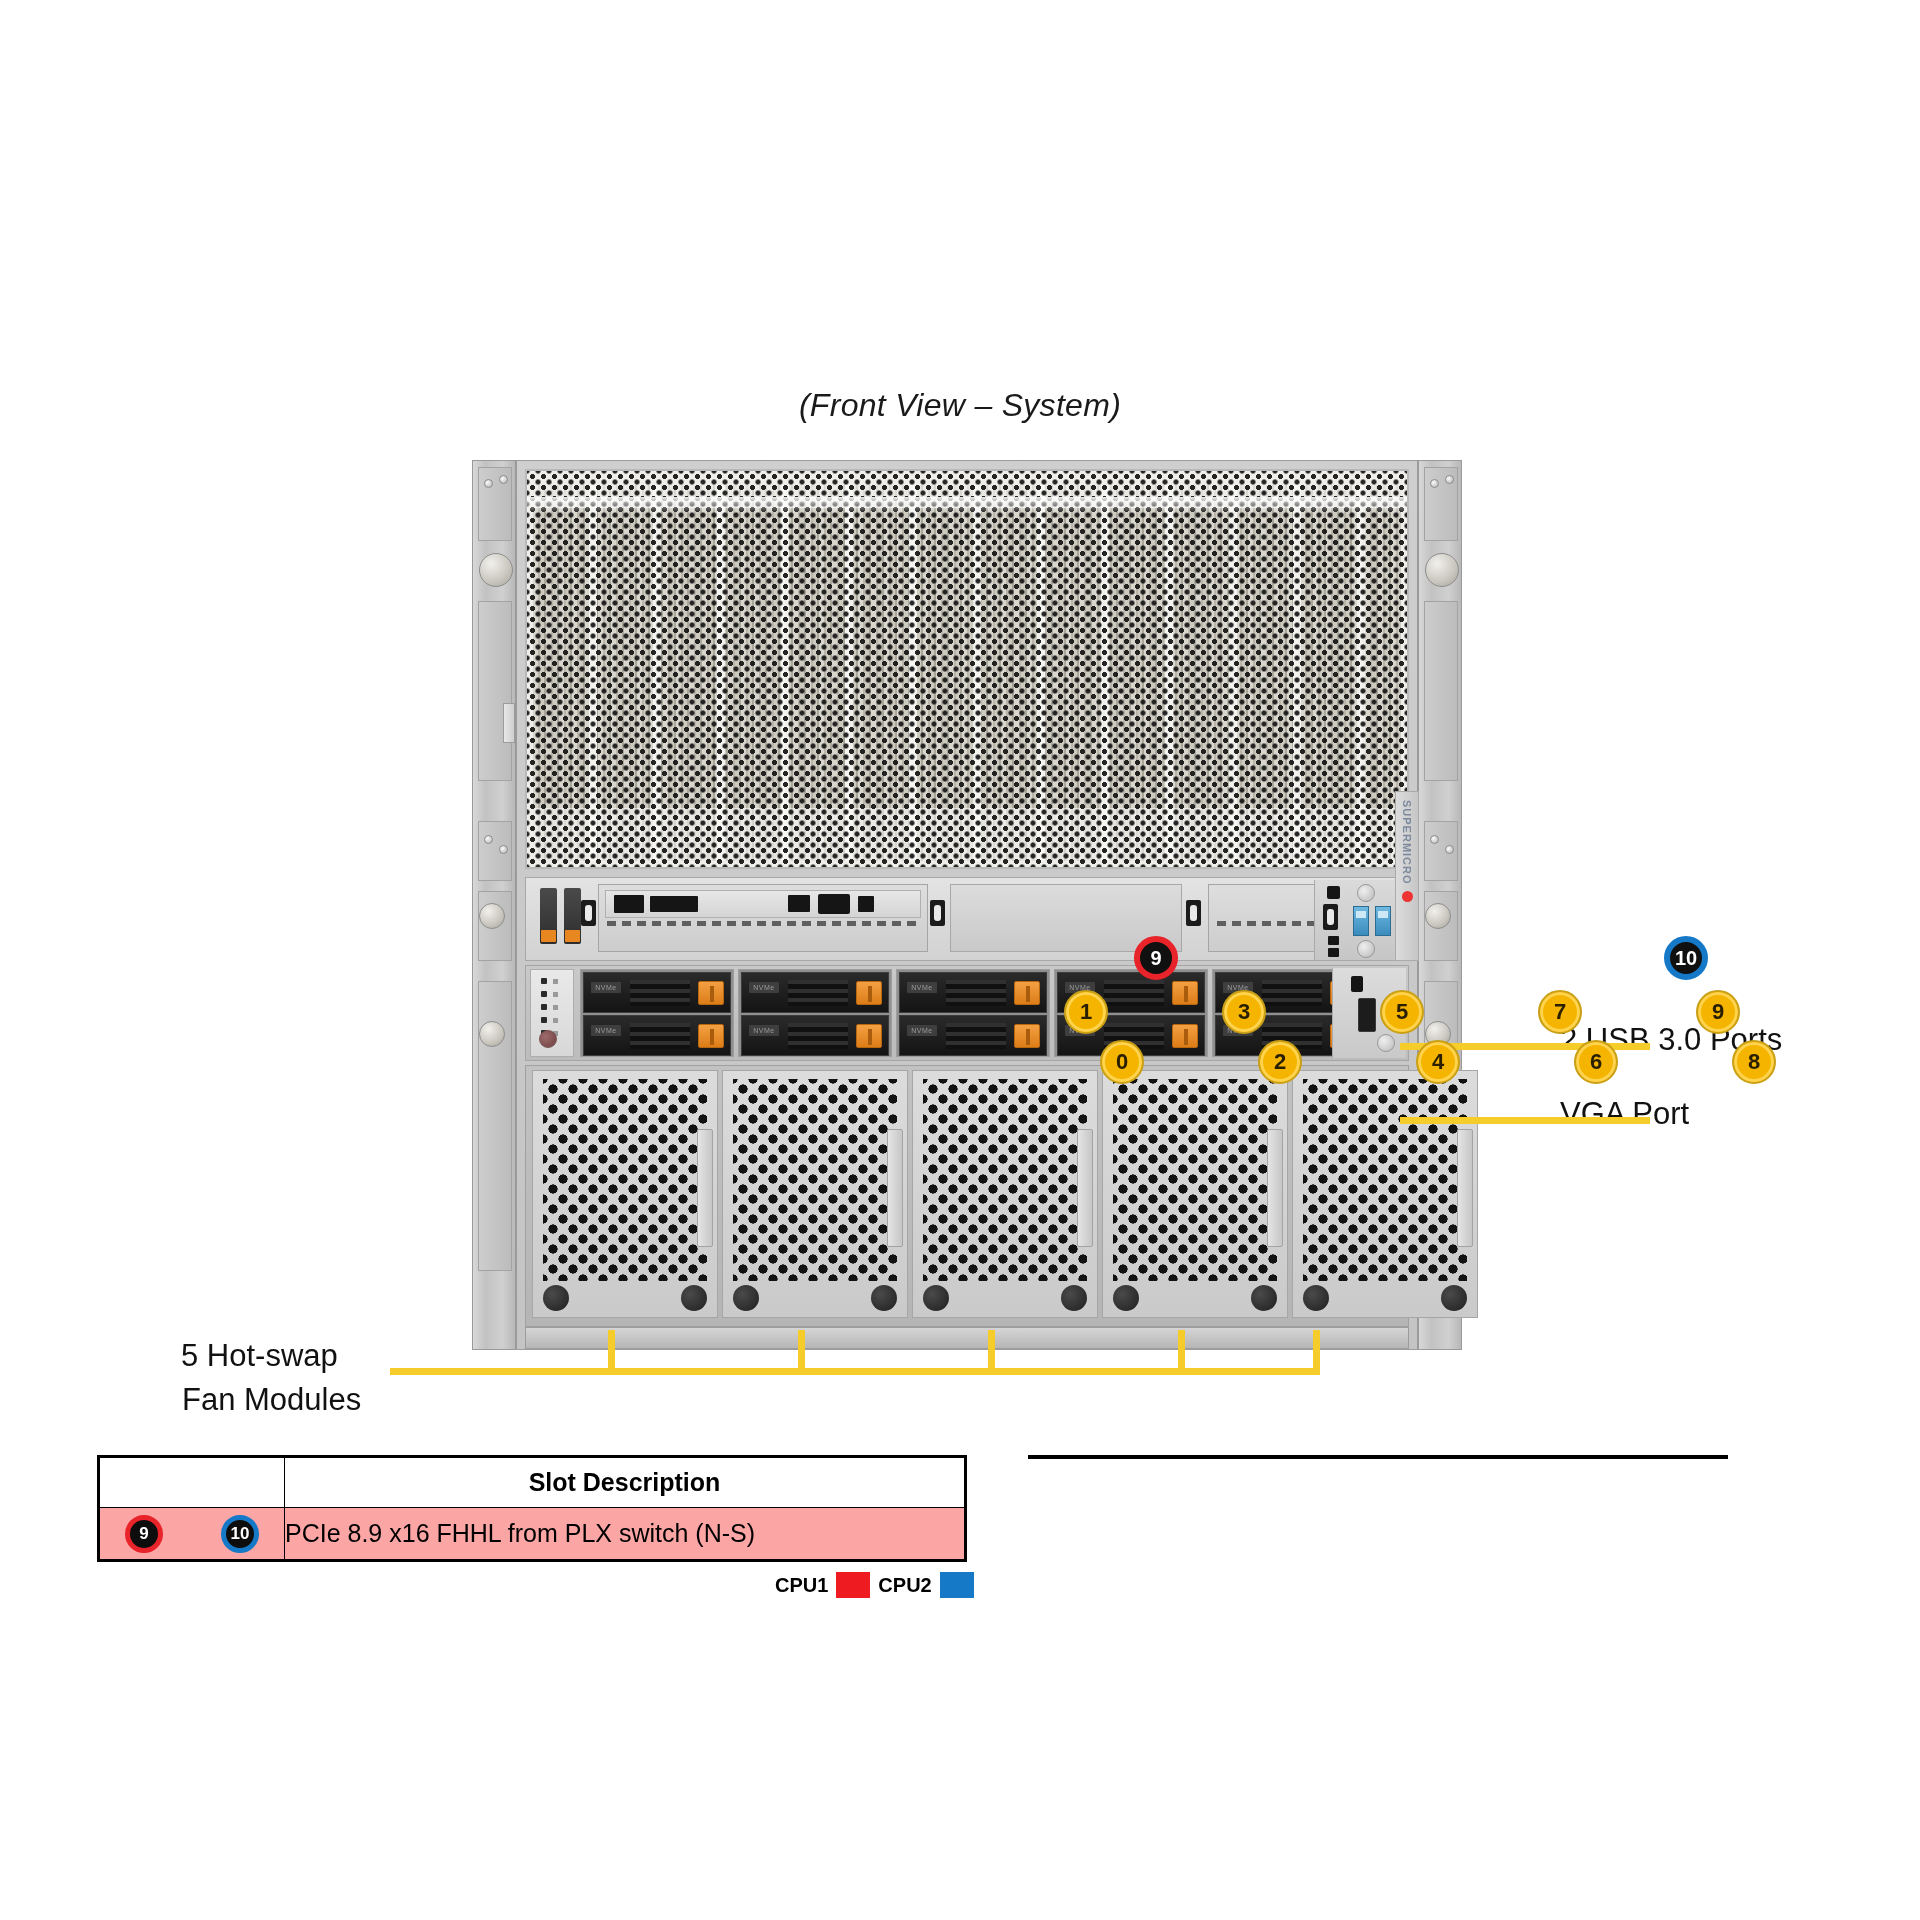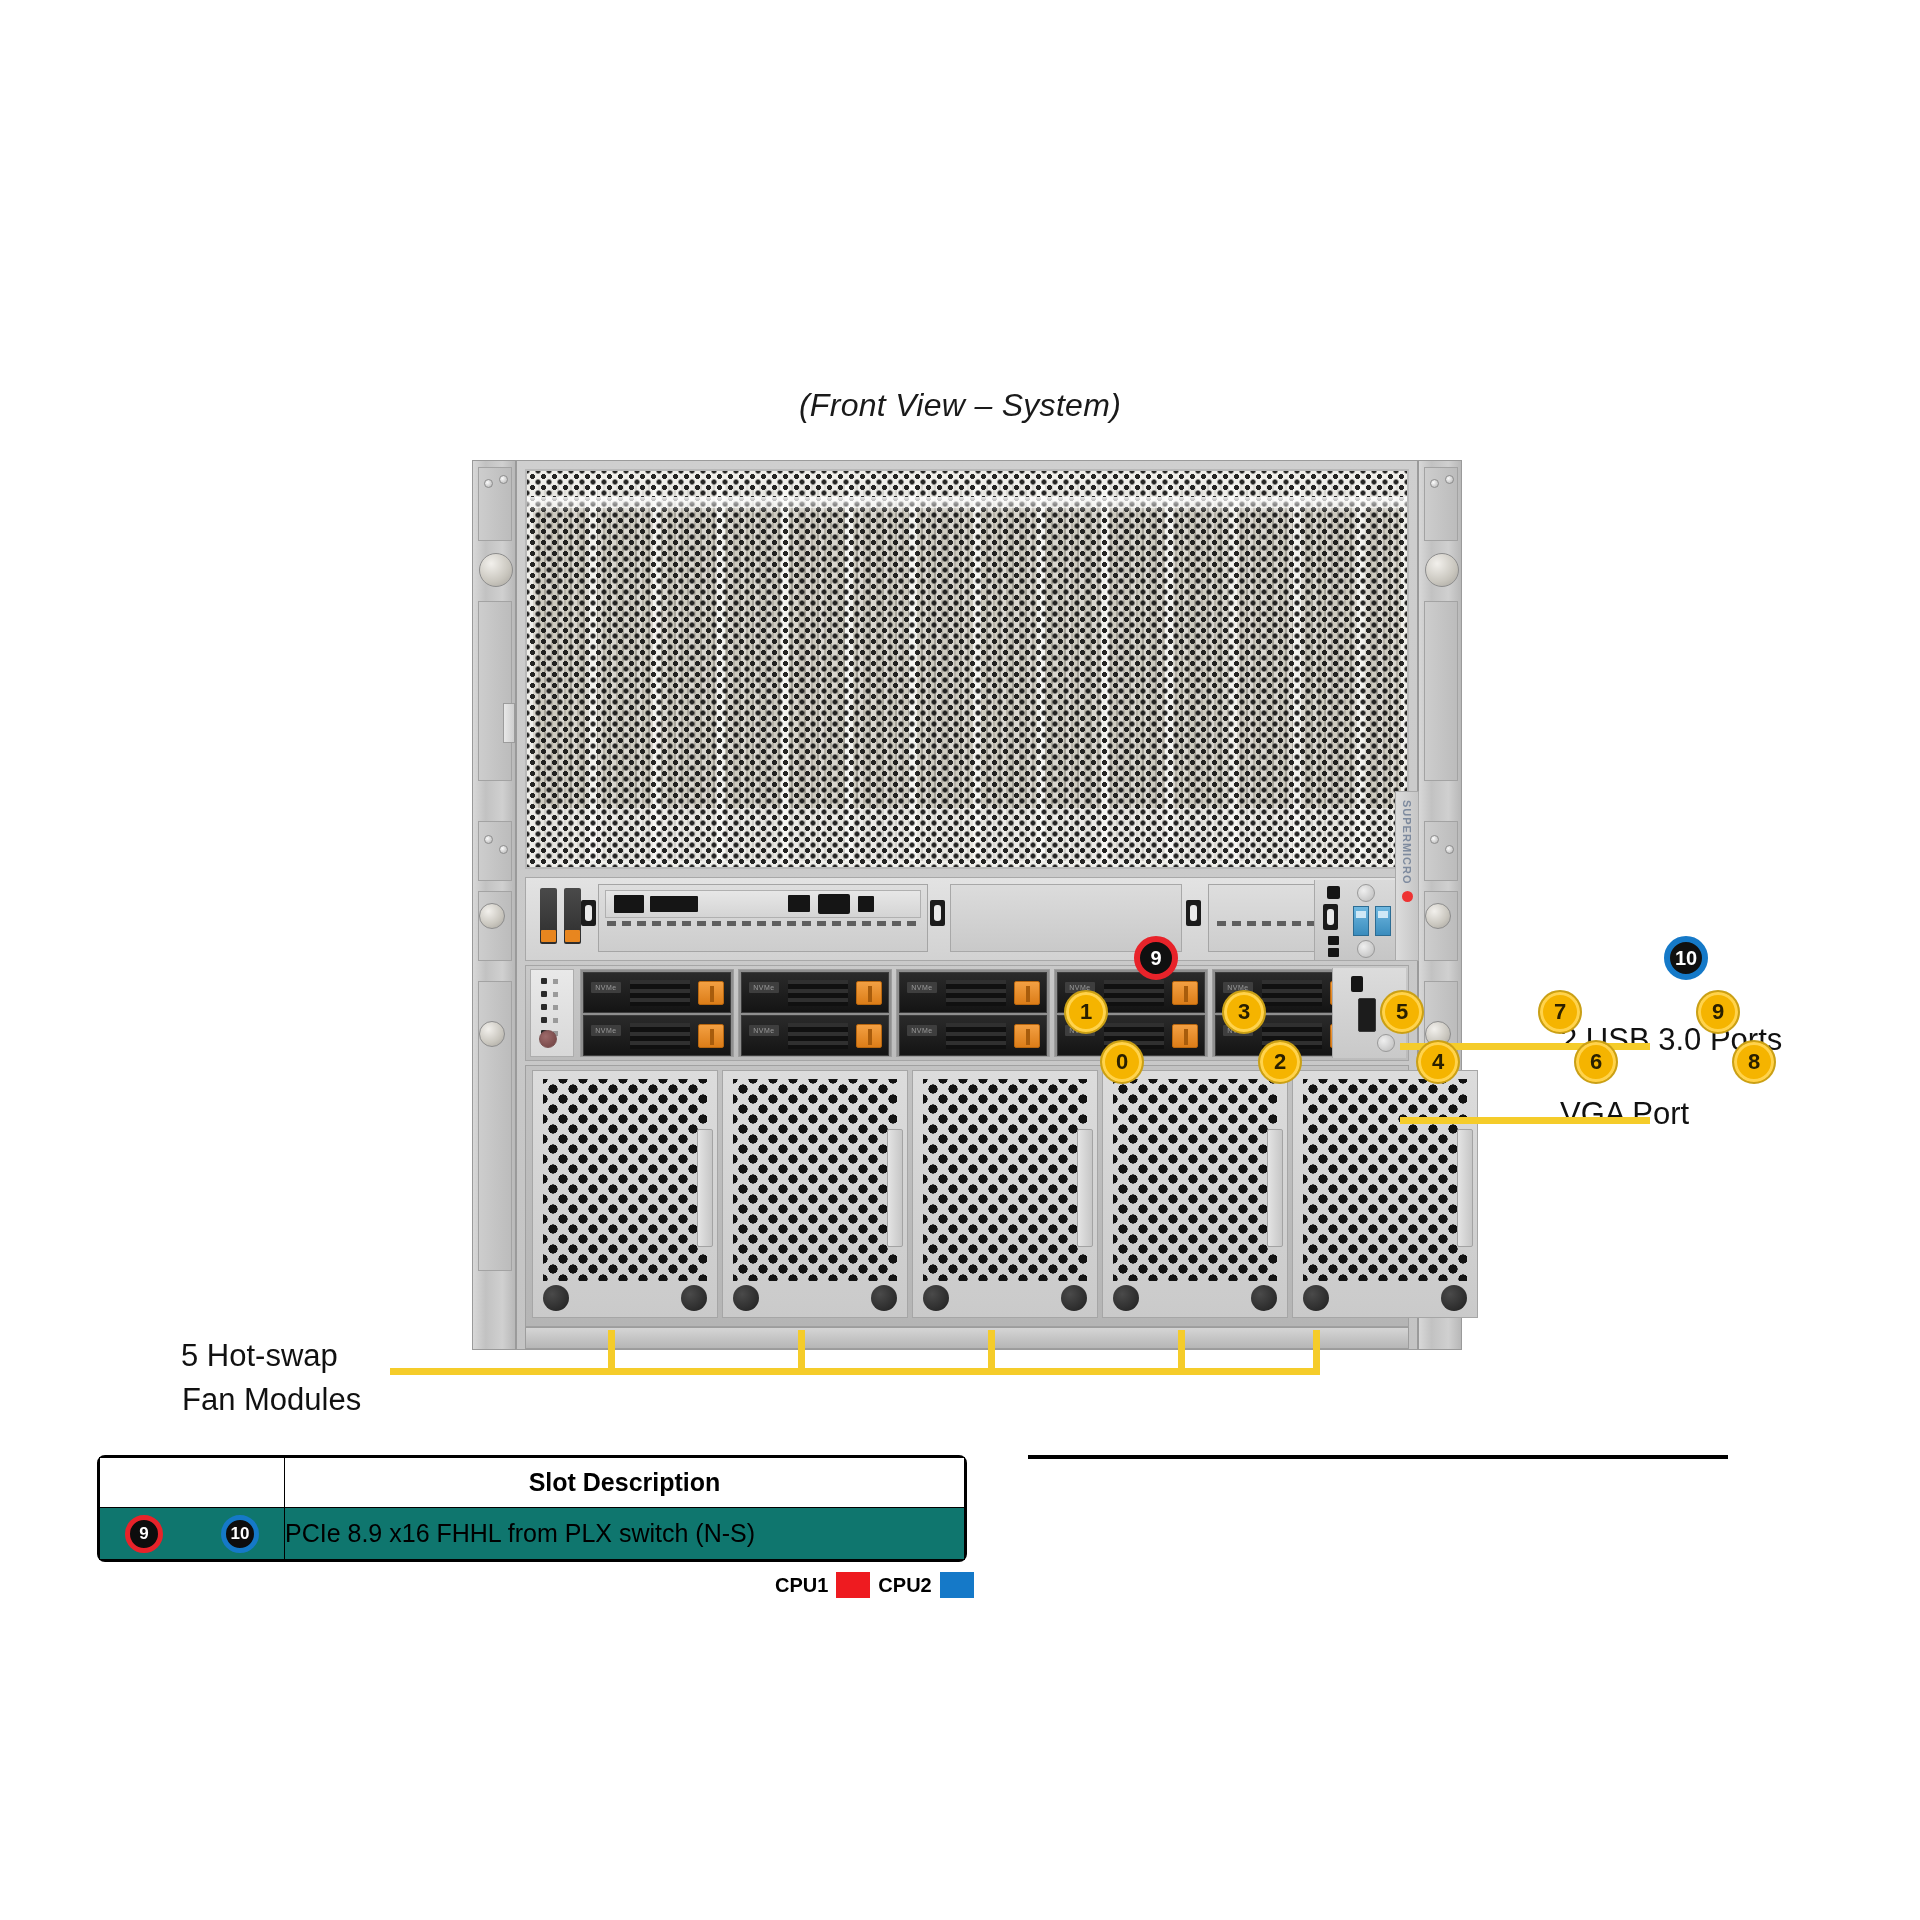--- a/index.html
+++ b/index.html
@@ -314,21 +314,21 @@
     border-collapse:collapse;
     background:#fff;
   }
   .tbl table { border-collapse:collapse; width:100%; }
   .tbl th, .tbl td {
     border:1px solid #000;
     font-size:25px; color:#000; font-weight:normal;
     padding:0;
   }
   .tbl th { font-weight:bold; text-align:center; height:50px; background:#fff; }
-  .tbl td { background:#0f766e; height:52px; }
+  .tbl td { background:#fca5a5; height:52px; }
   .cell-badges { text-align:center; position:relative; }
   .inline-badge {
     display:inline-flex; align-items:center; justify-content:center;
     width:38px; height:38px; border-radius:50%;
     font-weight:bold; vertical-align:middle;
   }
   .inline-badge.gold {
     background:#f5b400; border:2px solid #c9a017; color:#2a2000; font-size:19px;
     box-shadow: inset 0 0 0 3px #ffd34d;
   }
@@ -583,21 +583,21 @@
 
   <div class="callout-label" style="left:181px; top:1338px;">5 Hot-swap</div>
   <div class="callout-label" style="left:182px; top:1382px;">Fan Modules</div>
   <div class="leader" style="left:390px; top:1368px; width:930px;"></div>
   <div class="leader-v" style="left:608px; top:1330px; height:40px;"></div>
   <div class="leader-v" style="left:798px; top:1330px; height:40px;"></div>
   <div class="leader-v" style="left:988px; top:1330px; height:40px;"></div>
   <div class="leader-v" style="left:1178px; top:1330px; height:40px;"></div>
   <div class="leader-v" style="left:1313px; top:1330px; height:40px;"></div>
 
-  <div class="tbl" id="slot-table" style="left:97px; top:1455px; width:870px;border-radius:8px;">
+  <div class="tbl" id="slot-table" style="left:97px; top:1455px; width:870px;">
     <table>
       <tbody>
           <tr>
         <th style="width:185px;"></th>
         <th>Slot Description</th>
       </tr>
       <tr>
         <td class="cell-badges">
           <span class="inline-badge ring cpu1">9</span>
           <span style="display:inline-block;width:44px;"></span>

